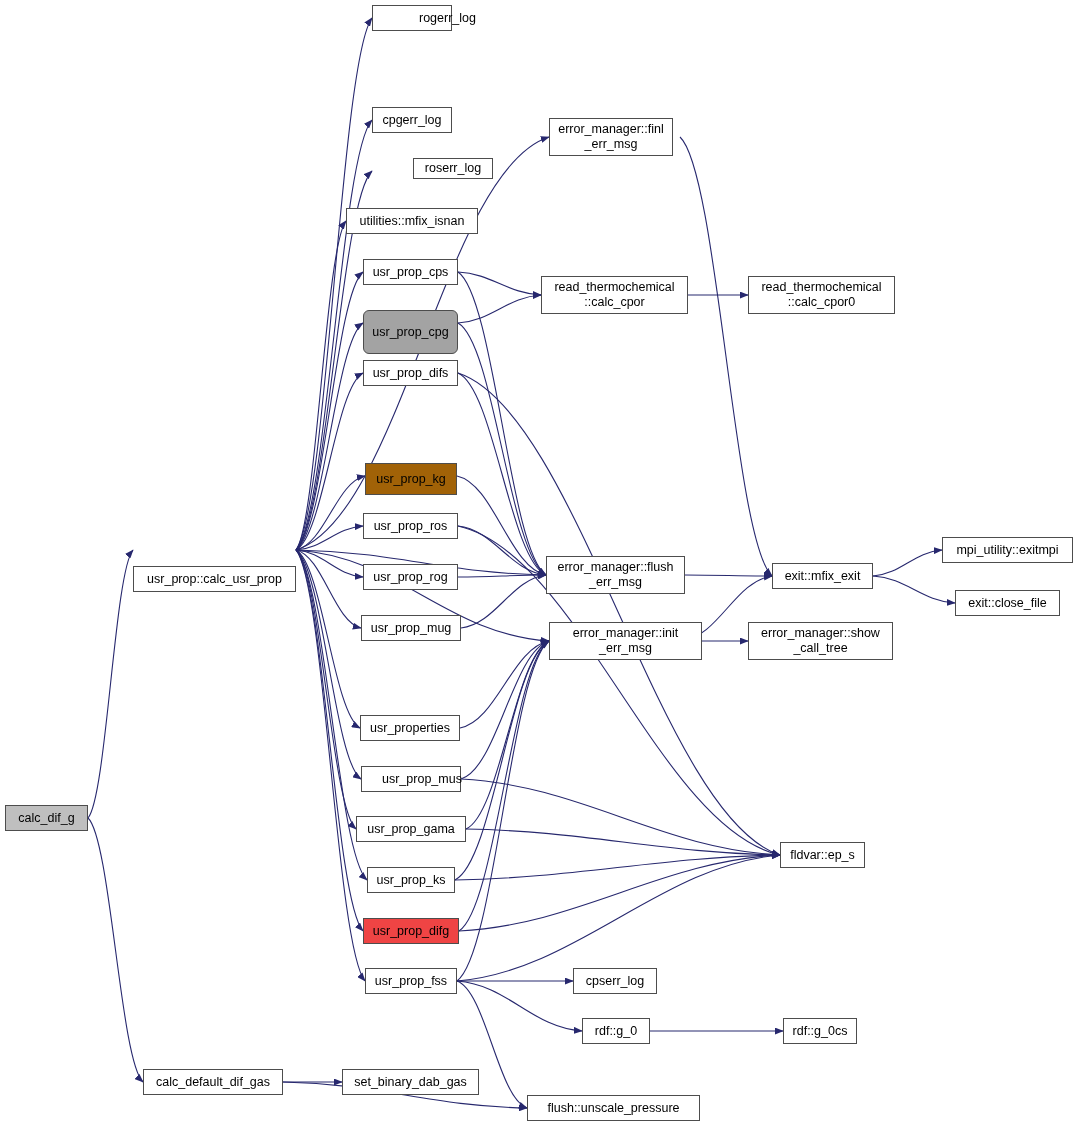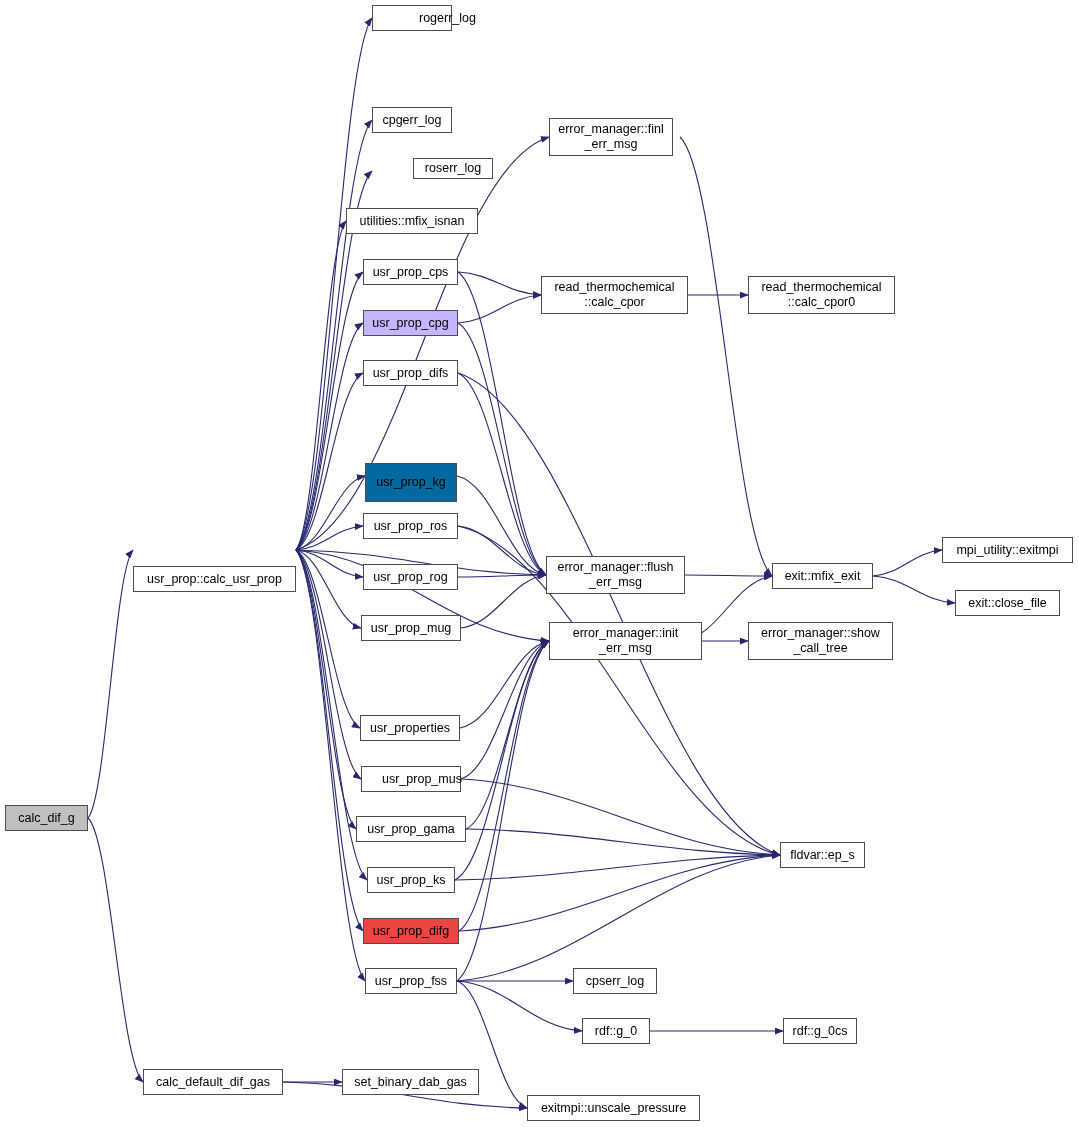--- a/index.html
+++ b/index.html
@@ -116,37 +116,37 @@
         <path d="M650,1031 C704.8625,1031 728.1375,1031 783,1031" fill="none" stroke="#27286e" stroke-width="1.1" marker-end="url(#arrow)"></path>
         <path d="M457,981 C485.875,991.16 498.125,1097.84 527,1108" fill="none" stroke="#27286e" stroke-width="1.1" marker-end="url(#arrow)"></path>
       </g>
   </svg>
   <div id="node-layer">
       <div class="node-box" style="left: 372px; top: 5px; width: 80px; height: 26px; border-color: rgb(77, 77, 77); background: rgb(255, 255, 255); padding-left: 46px;"><span class="node-label">rogerr_log</span></div>
       <div class="node-box" style="left: 372px; top: 107px; width: 80px; height: 26px; border-color: rgb(77, 77, 77); background: rgb(255, 255, 255);"><span class="node-label">cpgerr_log</span></div>
       <div class="node-box" style="left: 392px; top: 158px; width: 80px; height: 21px; border-color: rgb(77, 77, 77); background: rgb(255, 255, 255); margin-left: 21px;"><span class="node-label">roserr_log</span></div>
       <div class="node-box" style="left: 346px; top: 208px; width: 132px; height: 26px; border-color: rgb(77, 77, 77); background: rgb(255, 255, 255);"><span class="node-label">utilities::mfix_isnan</span></div>
       <div class="node-box" style="left: 363px; top: 259px; width: 95px; height: 26px; border-color: rgb(77, 77, 77); background: rgb(255, 255, 255);"><span class="node-label">usr_prop_cps</span></div>
-      <div class="node-box" style="left: 363px; top: 310px; width: 95px; height: 26px; border-color: rgb(77, 77, 77); background: #c4b5fd;"><span class="node-label">usr_prop_cpg</span></div>
+      <div class="node-box" style="left: 363px; top: 310px; width: 95px; height: 44px; border-color: rgb(77, 77, 77); background: #a3a3a3; border-radius: 6px;"><span class="node-label">usr_prop_cpg</span></div>
       <div class="node-box" style="left: 363px; top: 360px; width: 95px; height: 26px; border-color: rgb(77, 77, 77); background: rgb(255, 255, 255);"><span class="node-label">usr_prop_difs</span></div>
-      <div class="node-box" style="left: 365px; top: 463px; width: 92px; height: 39px; border-color: rgb(77, 77, 77); background: #0369a1;"><span class="node-label">usr_prop_kg</span></div>
+      <div class="node-box" style="left: 365px; top: 463px; width: 92px; height: 32px; border-color: rgb(77, 77, 77); background: #a16207;"><span class="node-label">usr_prop_kg</span></div>
       <div class="node-box" style="left: 363px; top: 513px; width: 95px; height: 26px; border-color: rgb(77, 77, 77); background: rgb(255, 255, 255);"><span class="node-label">usr_prop_ros</span></div>
       <div class="node-box" style="left: 363px; top: 564px; width: 95px; height: 26px; border-color: rgb(77, 77, 77); background: rgb(255, 255, 255); justify-content: center;"><span class="node-label">usr_prop_rog</span></div>
       <div class="node-box" style="left: 361px; top: 615px; width: 100px; height: 26px; border-color: rgb(77, 77, 77); background: rgb(255, 255, 255);"><span class="node-label">usr_prop_mug</span></div>
       <div class="node-box" style="left: 360px; top: 715px; width: 100px; height: 26px; border-color: rgb(77, 77, 77); background: rgb(255, 255, 255);"><span class="node-label">usr_properties</span></div>
       <div class="node-box" style="left: 361px; top: 766px; width: 100px; height: 26px; border-color: rgb(77, 77, 77); background: rgb(255, 255, 255); padding-left: 20px;"><span class="node-label">usr_prop_mus</span></div>
       <div class="node-box" style="left: 356px; top: 816px; width: 110px; height: 26px; border-color: rgb(77, 77, 77); background: rgb(255, 255, 255);"><span class="node-label">usr_prop_gama</span></div>
       <div class="node-box" style="left: 367px; top: 867px; width: 88px; height: 26px; border-color: rgb(77, 77, 77); background: rgb(255, 255, 255);"><span class="node-label">usr_prop_ks</span></div>
       <div class="node-box" style="left: 363px; top: 918px; width: 96px; height: 26px; border-color: rgb(77, 77, 77); background: #ef4444;"><span class="node-label">usr_prop_difg</span></div>
       <div class="node-box" style="left: 365px; top: 968px; width: 92px; height: 26px; border-color: rgb(77, 77, 77); background: rgb(255, 255, 255);"><span class="node-label">usr_prop_fss</span></div>
       <div class="node-box" style="left: 133px; top: 537px; width: 163px; height: 26px; border-color: rgb(77, 77, 77); background: rgb(255, 255, 255); margin-top: 29px;"><span class="node-label">usr_prop::calc_usr_prop</span></div>
       <div class="node-box highlight" style="left: 5px; top: 805px; width: 83px; height: 26px; border-color: rgb(77, 77, 77); background: rgb(191, 191, 191);"><span class="node-label">calc_dif_g</span></div>
       <div class="node-box" style="left: 143px; top: 1069px; width: 140px; height: 26px; border-color: rgb(77, 77, 77); background: rgb(255, 255, 255);"><span class="node-label">calc_default_dif_gas</span></div>
       <div class="node-box" style="left: 342px; top: 1069px; width: 137px; height: 26px; border-color: rgb(77, 77, 77); background: rgb(255, 255, 255);"><span class="node-label">set_binary_dab_gas</span></div>
-      <div class="node-box" style="left: 527px; top: 1095px; width: 173px; height: 26px; border-color: rgb(77, 77, 77); background: rgb(255, 255, 255);"><span class="node-label">exitmpi::unscale_pressure</span></div>
+      <div class="node-box" style="left: 527px; top: 1095px; width: 173px; height: 26px; border-color: rgb(77, 77, 77); background: rgb(255, 255, 255);"><span class="node-label">flush::unscale_pressure</span></div>
       <div class="node-box" style="left: 549px; top: 118px; width: 124px; height: 38px; border-color: rgb(77, 77, 77); background: rgb(255, 255, 255);"><span class="node-label">error_manager::finl
 _err_msg</span></div>
       <div class="node-box" style="left: 541px; top: 276px; width: 147px; height: 38px; border-color: rgb(77, 77, 77); background: rgb(255, 255, 255);"><span class="node-label">read_thermochemical
 ::calc_cpor</span></div>
       <div class="node-box" style="left: 748px; top: 276px; width: 147px; height: 38px; border-color: rgb(77, 77, 77); background: rgb(255, 255, 255);"><span class="node-label">read_thermochemical
 ::calc_cpor0</span></div>
       <div class="node-box" style="left: 546px; top: 556px; width: 139px; height: 38px; border-color: rgb(77, 77, 77); background: rgb(255, 255, 255);"><span class="node-label">error_manager::flush
 _err_msg</span></div>
       <div class="node-box" style="left: 549px; top: 622px; width: 153px; height: 38px; border-color: rgb(77, 77, 77); background: rgb(255, 255, 255);"><span class="node-label">error_manager::init
 _err_msg</span></div>

